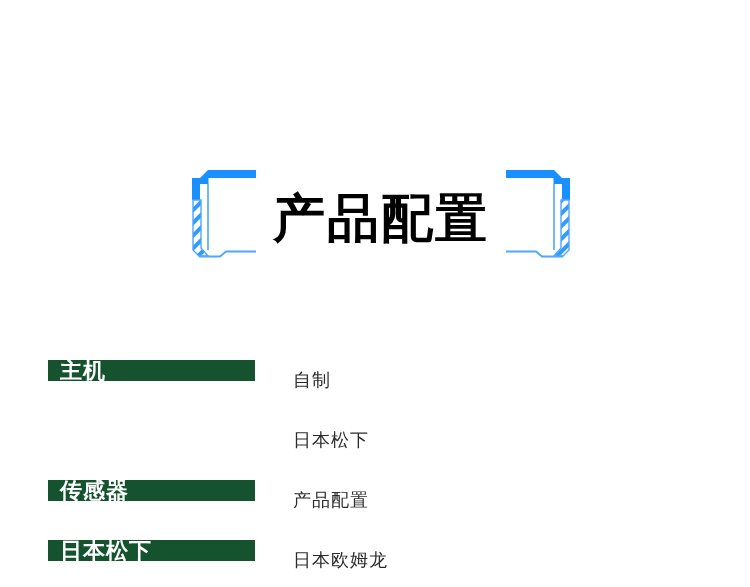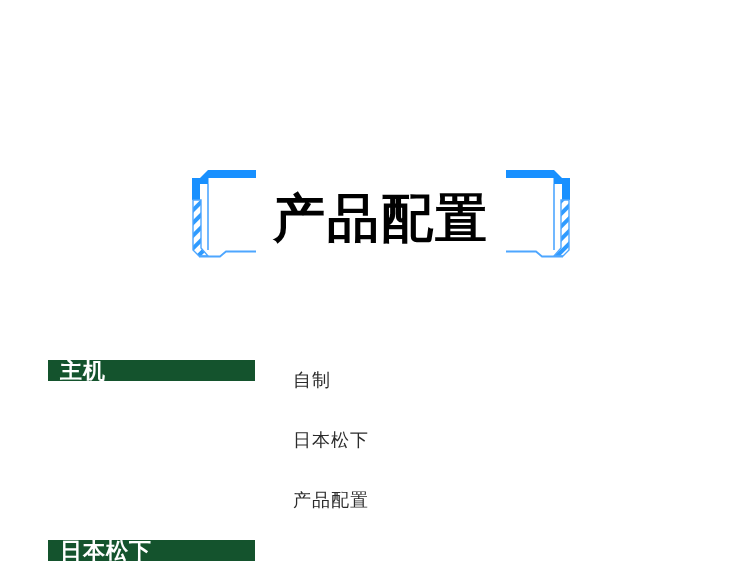--- a/index.html
+++ b/index.html
@@ -140,20 +140,22 @@
   <div class="spec-row">
     <div class="spec-label">主机</div>
     <div class="spec-value">自制</div>
   </div>
 
   <div class="spec-row">
     <div class="spec-value">日本松下</div>
   </div>
 
   <div class="spec-row">
+    <div class="spec-label">传感器</div>
     <div class="spec-value">产品配置</div>
   </div>
 
   <div class="spec-row">
     <div class="spec-label">日本松下</div>
+    <div class="spec-value">日本欧姆龙</div>
   </div>
 
 </div>
 
 </body></html>

